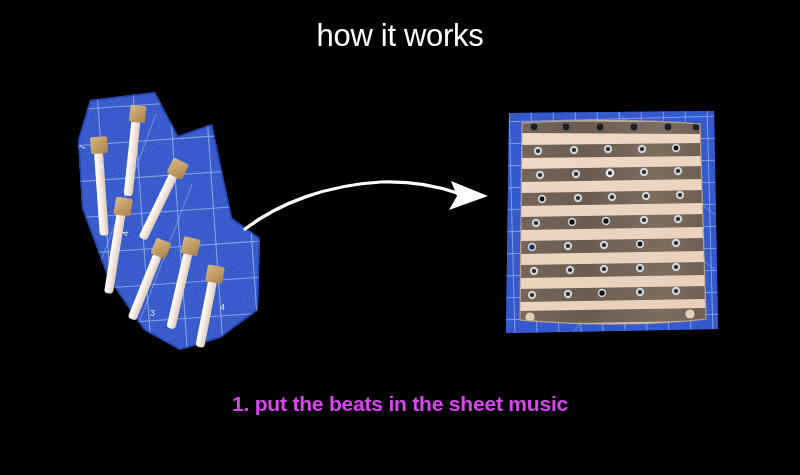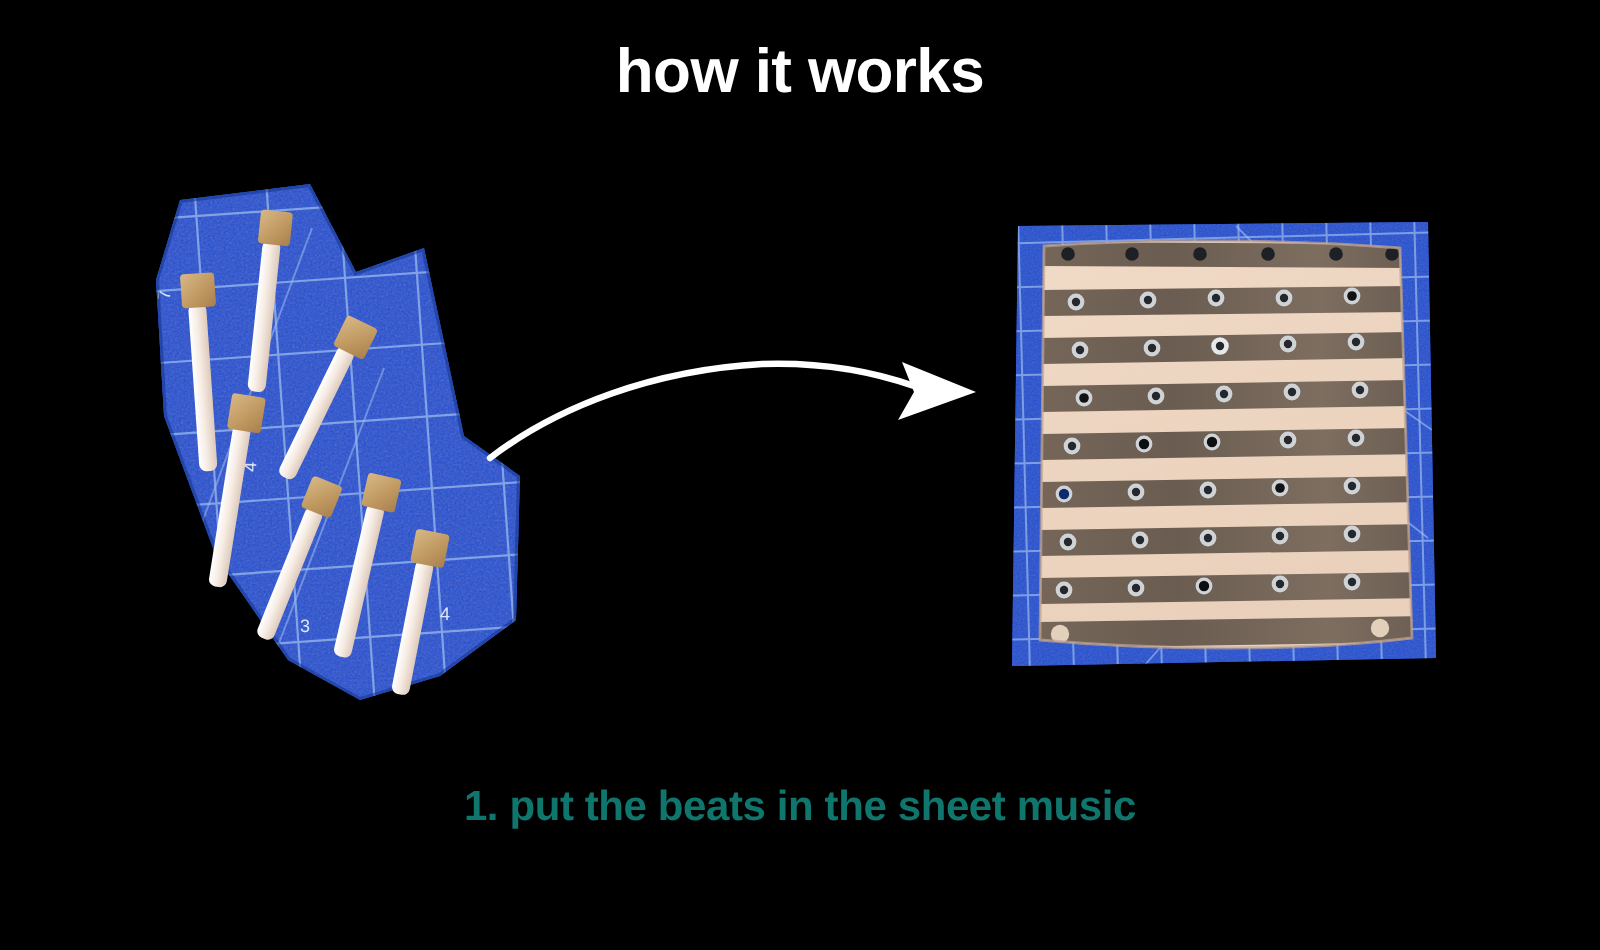--- a/index.html
+++ b/index.html
@@ -23,34 +23,34 @@
 
   
   #title {
     position: absolute;
     left: 0;
     top: 16px;
     width: 800px;
     text-align: center;
     color: #ffffff;
     font-size: 31px;
-    font-weight: bold;
+    font-weight: normal;
     letter-spacing: -0.3px;
     line-height: 40px;
     font-family: "Liberation Sans", sans-serif;
   }
 
   
   #caption {
     position: absolute;
     left: 0;
     top: 390px;
     width: 800px;
     text-align: center;
-    color: #0f766e;
+    color: #d946ef;
     font-size: 21px;
     font-weight: bold;
     letter-spacing: -0.2px;
     line-height: 28px;
   }
 
   
   .photo {
     position: absolute;
     overflow: hidden;

